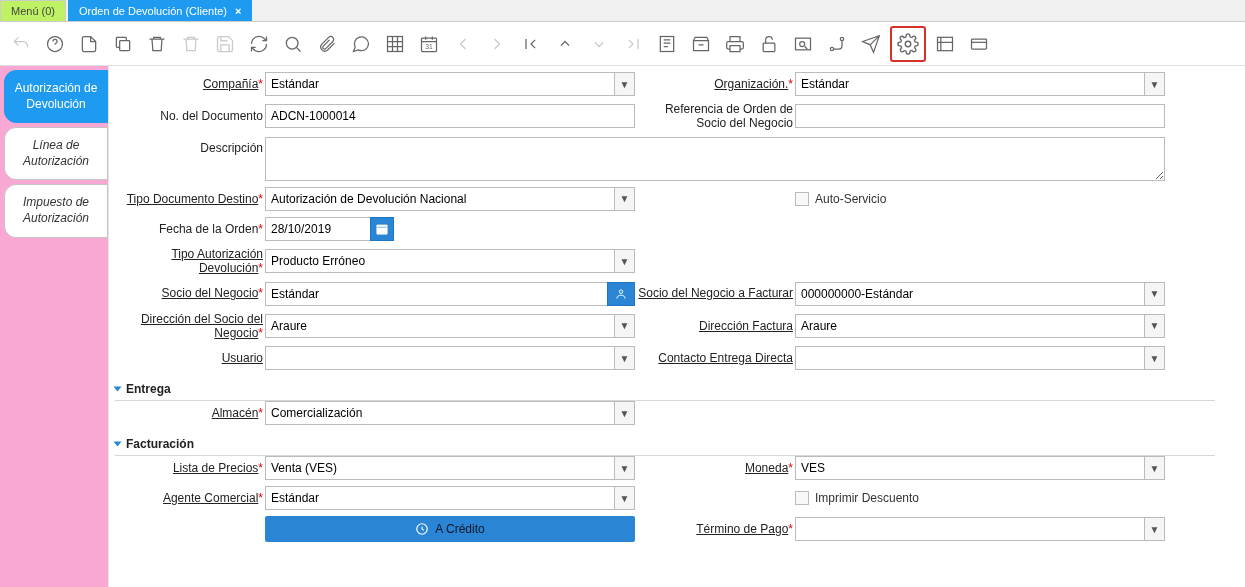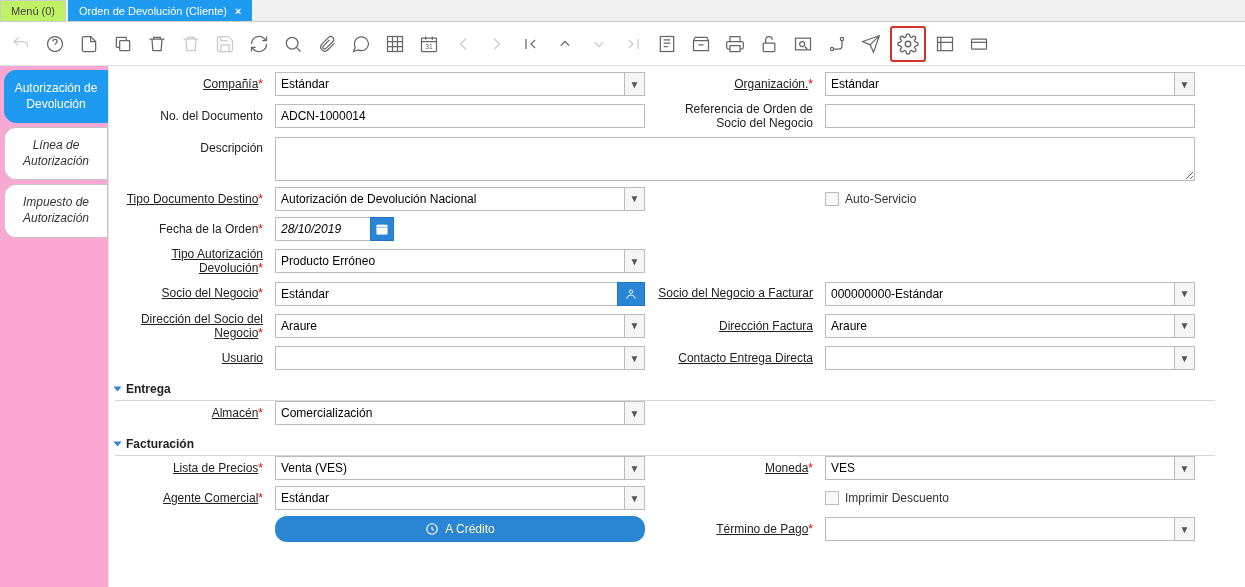--- a/index.html
+++ b/index.html
@@ -103,21 +103,21 @@
     flex: 1;
     overflow-y: scroll;
     border-left: 1px solid #e5e5e5;
   }
   .form-body {
     padding: 6px 30px 30px 6px;
   }
   .row-grid {
     display: grid;
     grid-template-columns: 150px 370px 160px 370px;
-    gap: 0 10px;
+    gap: 0 0;
     align-items: center;
     margin-bottom: 6px;
   }
   .row-grid.tall { align-items: start; }
   label.fld {
     text-align: right;
     font-size: 12px;
     color: #222;
     padding-right: 2px;
     line-height: 1.2;
@@ -179,21 +179,21 @@
     border-bottom:1px solid #d6d6d6;
     padding:4px 0;
     margin-bottom:0;
   }
   .section-head .tri {
     width:0;height:0;border-left:5px solid #2a85d4;border-top:4px solid transparent;border-bottom:4px solid transparent;
     transform:rotate(90deg);
   }
   .section-head .ttl { font-weight:bold; font-size:12px; color:#222; }
   .wide-btn {
-    height:26px;background:#2a85d4;color:#fef9c3;border:none;border-radius:12px;
+    height:26px;background:#2a85d4;color:#0f172a;border:none;border-radius:2px;
     display:flex;align-items:center;justify-content:center;gap:6px;width:100%;
     cursor:pointer;font-size:12px;
   }
   
   .form-scroll::-webkit-scrollbar{width:16px;background:#f0f0f0;}
   .form-scroll::-webkit-scrollbar-thumb{background:#c4c4c4;border:3px solid #f0f0f0;border-radius:8px;}
 </style>
 </head>
 <body>
 
@@ -422,21 +422,21 @@
         <div></div>
         <div class="checkbox-wrap">
           <span class="fake-chk"></span>
           <span>Auto-Servicio</span>
         </div>
       </div>
 
       <div class="row-grid">
         <label class="fld"><span>Fecha de la Orden</span><span class="req">*</span></label>
         <div class="control" style="width:130px;flex:0 0 auto">
-          <input type="text" style="width: 96px; flex: 0 0 auto; font-style: italic;" value="28/10/2019">
+          <input type="text" style="width: 106px; flex: 0 0 auto;" value="28/10/2019">
           <div class="cal-btn">
               <svg width="14" height="14" viewBox="0 0 24 24">
                 <rect x="3" y="5" width="18" height="16" rx="1" fill="#fff"></rect>
                 <path d="M3 9h18" stroke="#2a85d4"></path>
               </svg>
             </div>
         </div>
       </div>
 
       <div class="row-grid">

